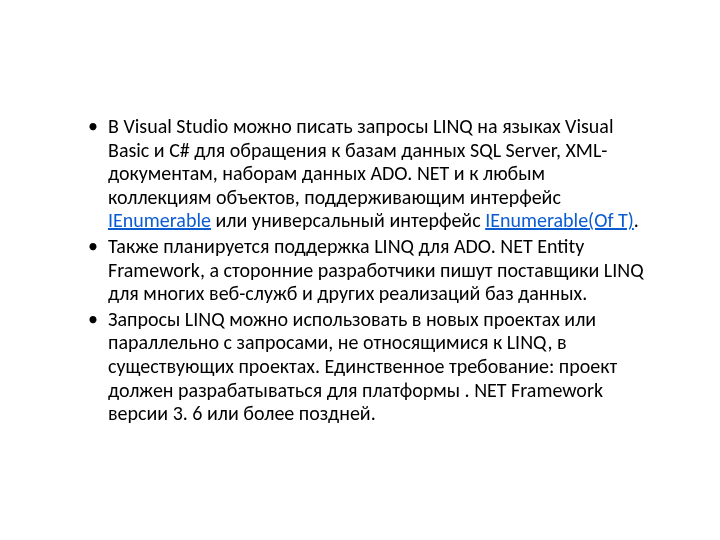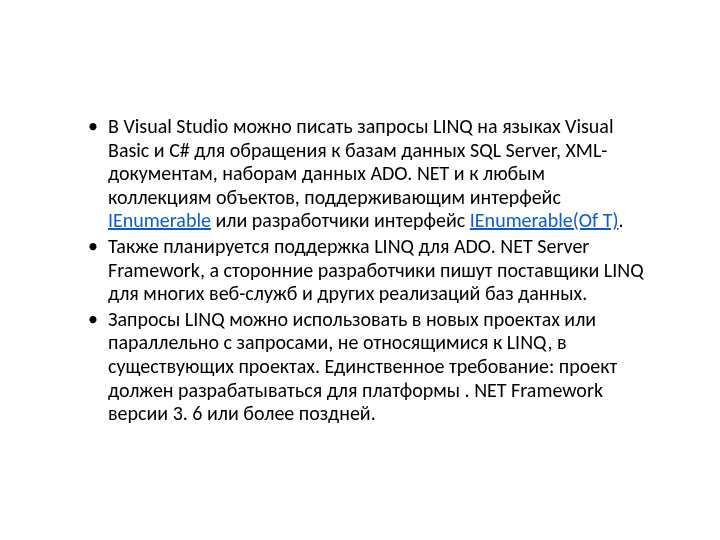--- a/index.html
+++ b/index.html
@@ -43,22 +43,22 @@
     text-decoration: underline;
     cursor: pointer;
   }
 </style>
 </head>
 <body>
 
 <div class="slide">
   <ul class="bullets">
     <li>
-      <span>В Visual Studio можно писать запросы LINQ на языках Visual Basic и C# для обращения к базам данных SQL Server, XML-документам, наборам данных ADO. NET и к любым коллекциям объектов, поддерживающим интерфейс </span><a class="link">IEnumerable</a><span> или разработчики интерфейс </span><a class="link">IEnumerable(Of T)</a><span>.</span>
+      <span>В Visual Studio можно писать запросы LINQ на языках Visual Basic и C# для обращения к базам данных SQL Server, XML-документам, наборам данных ADO. NET и к любым коллекциям объектов, поддерживающим интерфейс </span><a class="link">IEnumerable</a><span> или универсальный интерфейс </span><a class="link">IEnumerable(Of T)</a><span>.</span>
     </li>
     <li>
-      <span>Также планируется поддержка LINQ для ADO. NET Server Framework, а сторонние разработчики пишут поставщики LINQ для многих веб-служб и других реализаций баз данных.</span>
+      <span>Также планируется поддержка LINQ для ADO. NET Entity Framework, а сторонние разработчики пишут поставщики LINQ для многих веб-служб и других реализаций баз данных.</span>
     </li>
     <li>
       <span>Запросы LINQ можно использовать в новых проектах или параллельно с запросами, не относящимися к LINQ, в существующих проектах. Единственное требование: проект должен разрабатываться для платформы . NET Framework версии 3. 6 или более поздней.</span>
     </li>
   </ul>
 </div>
 
 </body></html>

